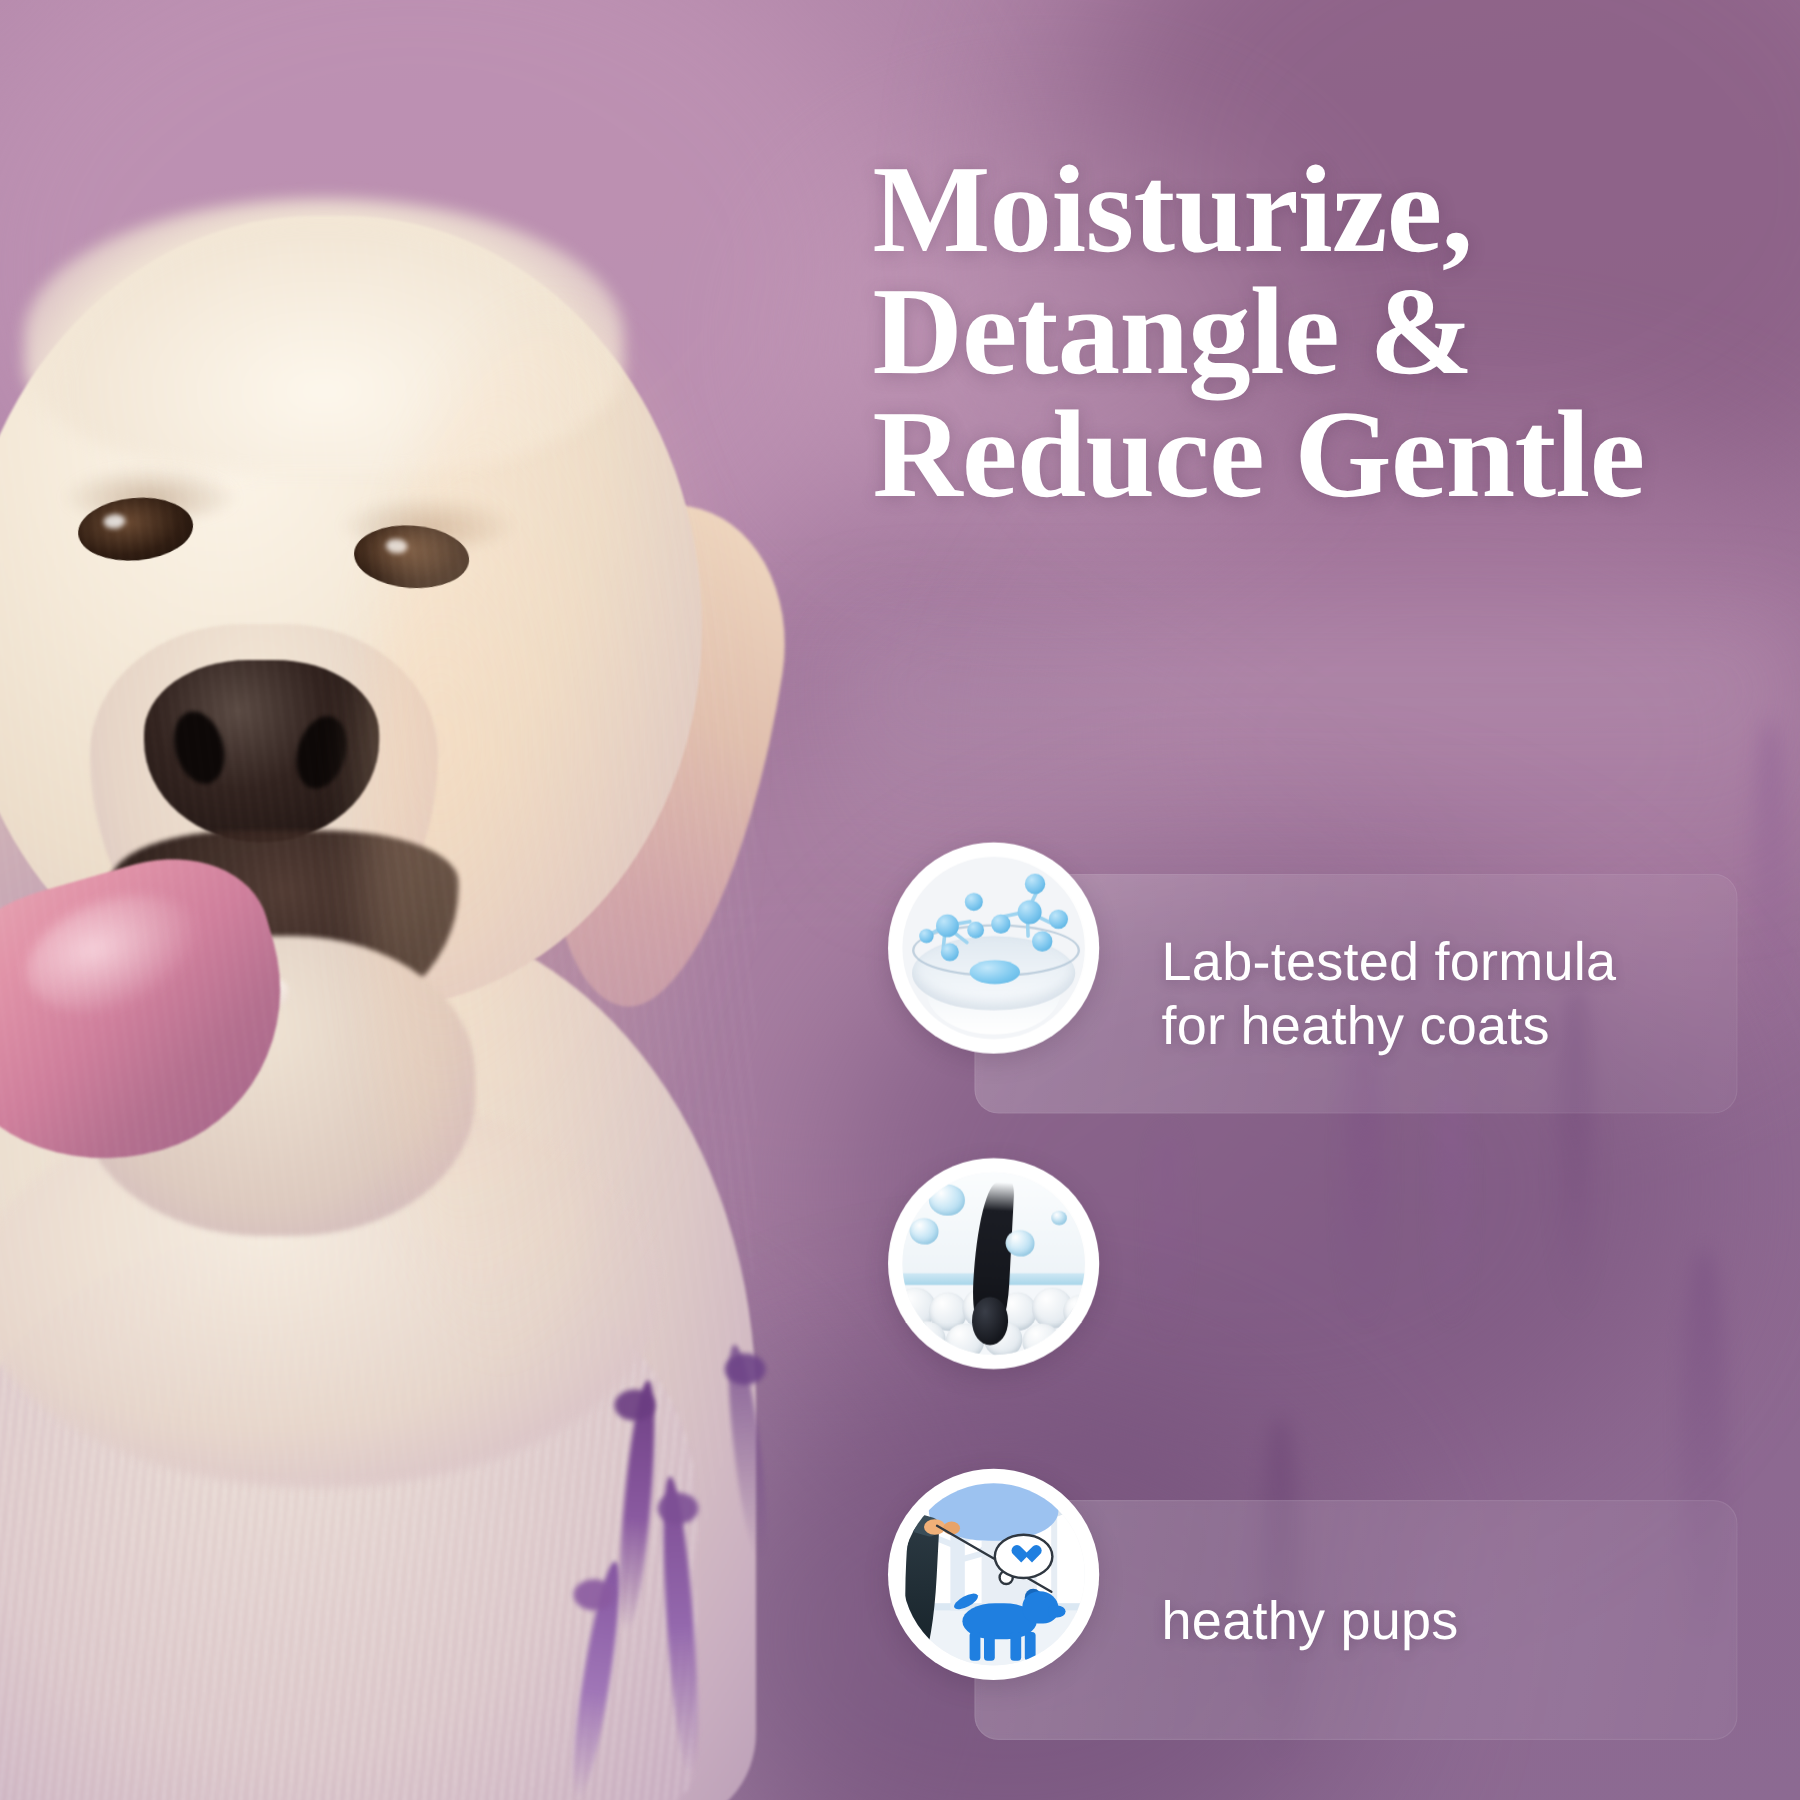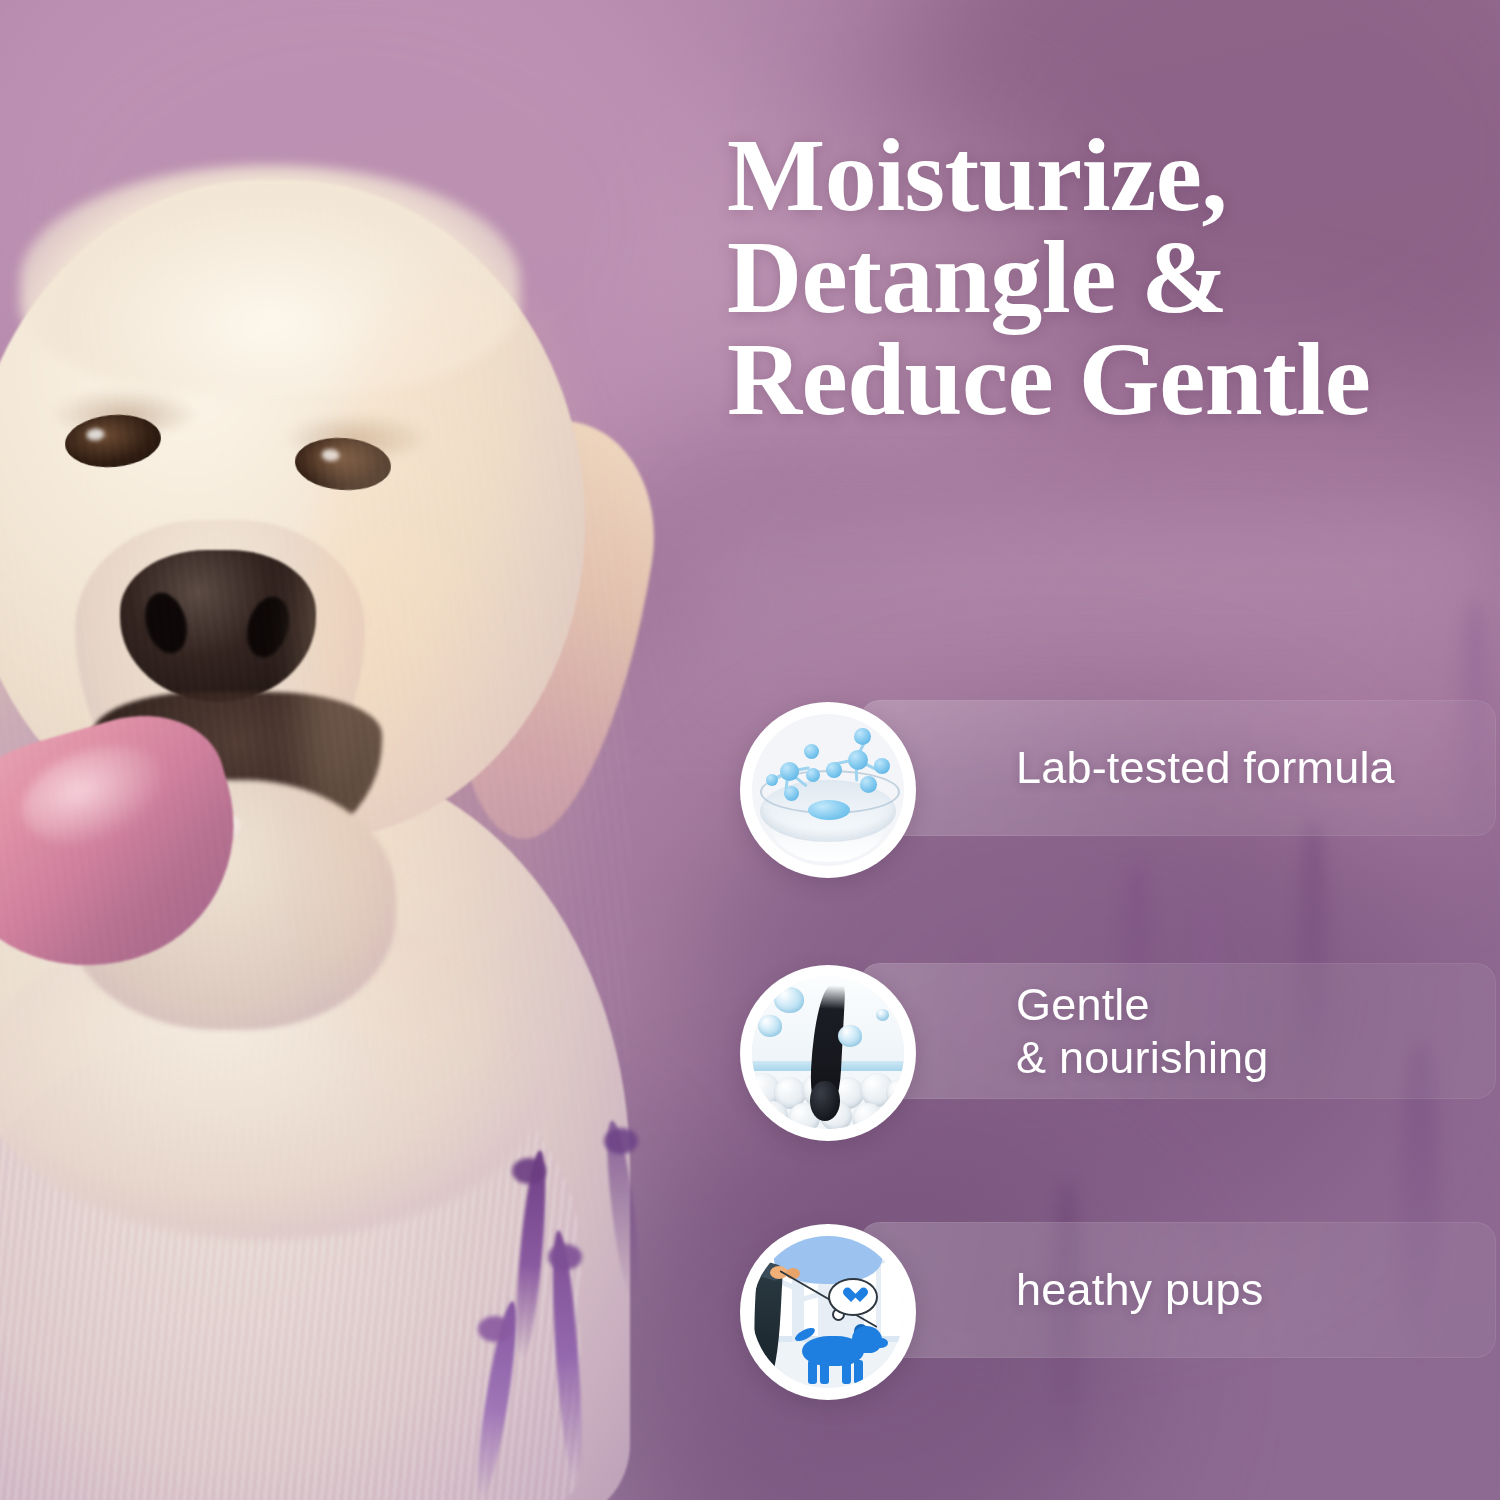--- a/index.html
+++ b/index.html
@@ -163,25 +163,26 @@
     position:absolute;left:727px;top:124px;width:760px;
     font-family:"Liberation Serif","DejaVu Serif",serif;
     font-weight:700;color:#ffffff;
     font-size:104px;line-height:.98;letter-spacing:-0.5px;
     text-shadow:0 2px 14px rgba(80,45,80,.28);
   }
   .headline div{white-space:nowrap;}
 
   
   .card{
-    position:absolute;left:860px;width:636px;height:136px;
+    position:absolute;left:812px;width:636px;height:200px;
     border-radius:20px;
     background:linear-gradient(100deg,rgba(255,255,255,.20),rgba(255,255,255,.10) 55%,rgba(255,255,255,.05));
     box-shadow:inset 0 0 0 1px rgba(255,255,255,.07);
     backdrop-filter:blur(3px);
+    margin-top:28px;
   }
   .card-1{top:700px;}
   .card-2{top:963px;}
   .card-3{top:1222px;}
 
   .card-text{
     position:absolute;left:156px;top:50%;transform:translateY(-50%);
     color:#ffffff;font-size:45px;line-height:1.18;font-weight:500;
     letter-spacing:.2px;white-space:nowrap;
     text-shadow:0 2px 10px rgba(70,40,72,.30);
@@ -338,20 +339,21 @@
 
   <div class="headline">
     <div>Moisturize,</div>
     <div>Detangle &amp;</div>
     <div>Reduce Gentle</div>
   </div>
 
   <div class="card card-1">
     <div class="card-text">
       <div>Lab-tested formula</div>
+      <div>for heathy coats</div>
     </div>
   </div>
   <div class="icon-bubble icon-1">
     <div class="icon-inner">
       <div class="petri-base"></div>
       <div class="petri"></div>
       <div class="petri-rim"></div>
       <div class="pill"></div>
 
       <div class="bond" style="left:36px;top:56px;width:24px;transform:rotate(38deg);"></div>
@@ -369,26 +371,20 @@
       <div class="bond" style="left:104px;top:44px;width:26px;transform:rotate(168deg);"></div>
       <div class="bond" style="left:104px;top:44px;width:22px;transform:rotate(88deg);"></div>
       <div class="mol" style="left:96px;top:36px;width:20px;height:20px;"></div>
       <div class="mol" style="left:102px;top:14px;width:17px;height:17px;"></div>
       <div class="mol" style="left:122px;top:44px;width:16px;height:16px;"></div>
       <div class="mol" style="left:108px;top:62px;width:17px;height:17px;"></div>
       <div class="mol" style="left:74px;top:48px;width:16px;height:16px;"></div>
     </div>
   </div>
 
-  <div class="card card-2">
-    <div class="card-text">
-      <div>Gentle</div>
-      <div>&amp; nourishing</div>
-    </div>
-  </div>
   <div class="icon-bubble icon-2">
     <div class="icon-inner">
       <div class="skin-top"></div>
       <div class="skin-line"></div>
       <div class="derm"></div>
       <div class="cell" style="left:-6px;top:96px;width:34px;height:34px;"></div>
       <div class="cell" style="left:22px;top:100px;width:32px;height:32px;"></div>
       <div class="cell" style="left:50px;top:96px;width:34px;height:34px;"></div>
       <div class="cell" style="left:80px;top:100px;width:32px;height:32px;"></div>
       <div class="cell" style="left:108px;top:96px;width:34px;height:34px;"></div>

